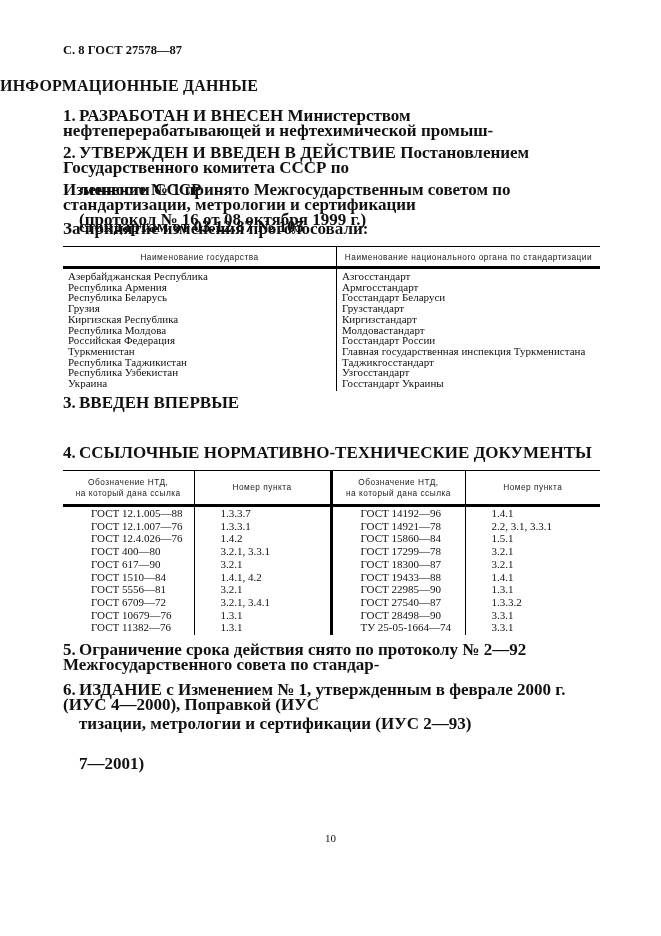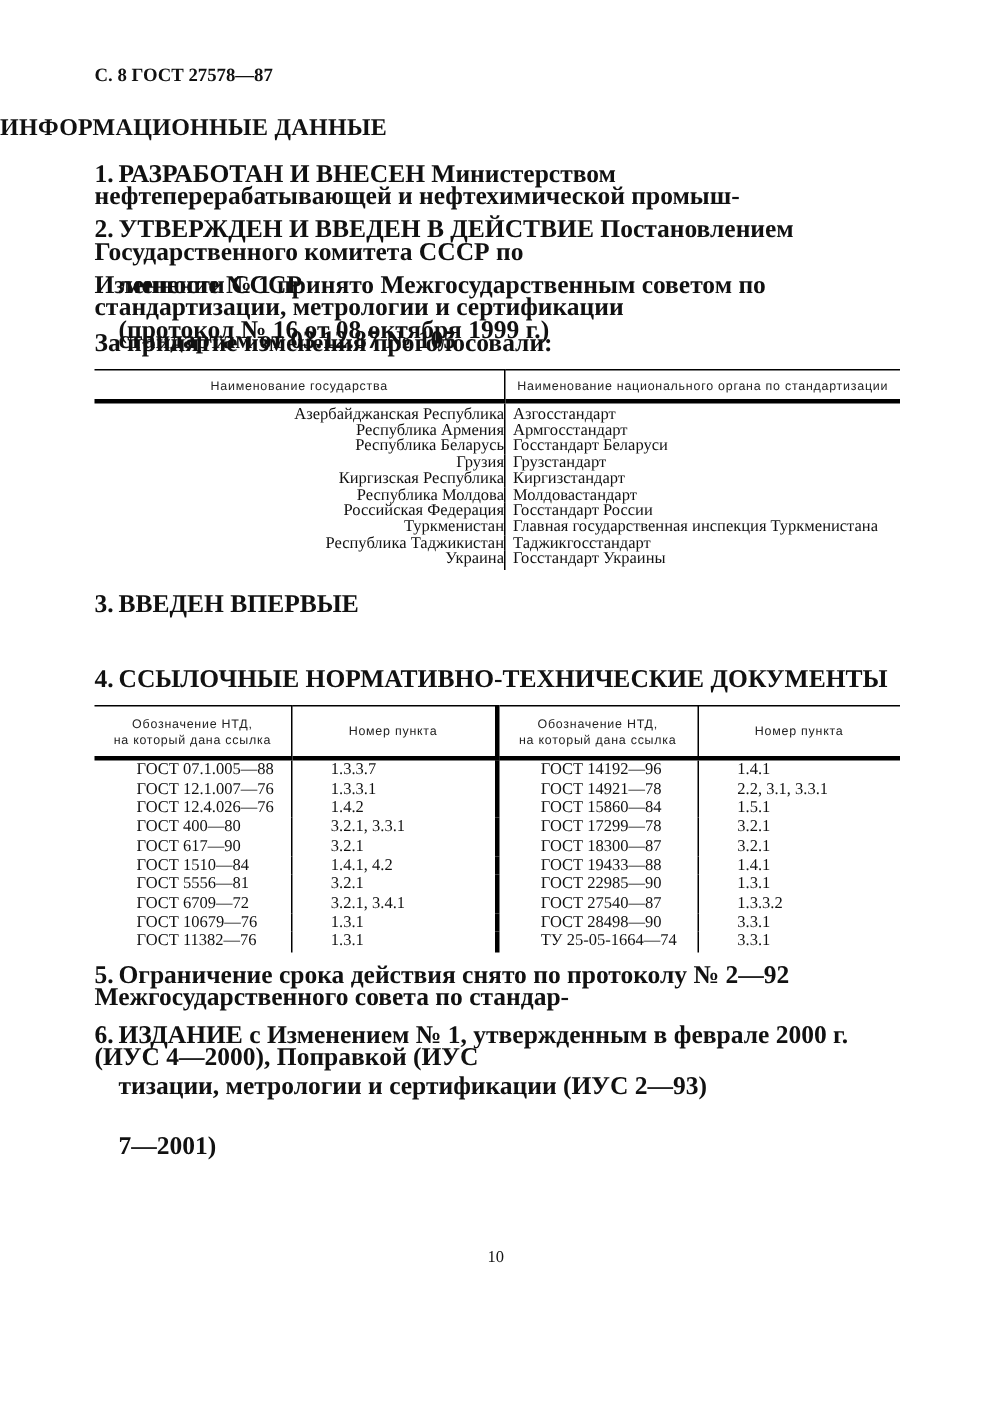--- a/index.html
+++ b/index.html
@@ -11,21 +11,21 @@
   .para { left: 63px; width: 540px; font-size: 17px; font-weight: bold; line-height: 15px; }
   .para .num { display: inline-block; width: 16px; }
   .para .cont { padding-left: 16px; display: block; margin-top: 44px; }
   .para .hang { display: block; padding-left: 16px; }
   .sans { font-family: "Liberation Sans", "DejaVu Sans", sans-serif; }
 
   table { border-collapse: collapse; position: absolute; }
   .t1 { left: 63px; top: 246px; width: 537px; font-size: 11px; }
   .t1 th { font-weight: normal; font-size: 8.3px; letter-spacing: 0.5px; color: #222; height: 19px; padding: 0 4px; border-bottom: 3px solid #000; border-top: 1px solid #000; }
   .t1 td { padding: 0 0 0 5px; line-height: 10.7px; vertical-align: top; font-size: 11px; }
-  .t1 .c1 { width: 265px; border-right: 1px solid #000; text-align: right; }
+  .t1 .c1 { width: 265px; border-right: 1px solid #000; }
   .t1 th.c1 { text-align: center; }
   .t1 th.c2 { text-align: center; }
   .t1 tr.last td { padding-bottom: 2px; }
 
   .t2 { left: 63px; top: 470px; width: 537px; font-size: 11px; }
   .t2 th { font-weight: normal; font-size: 8.3px; letter-spacing: 0.5px; color: #222; height: 35px; line-height: 11px; text-align: center; border-top: 1px solid #000; border-bottom: 3px solid #000; padding: 0 3px; }
   .t2 td { line-height: 10.7px; vertical-align: top; font-size: 11px; }
   .t2 .a { width: 131px; border-right: 1px solid #000; padding-left: 28px; box-sizing: border-box; }
   .t2 .bcol { width: 137px; border-right: 3px solid #000; padding-left: 26px; box-sizing: border-box; }
   .t2 .c { width: 134px; border-right: 1px solid #000; padding-left: 28px; box-sizing: border-box; }
@@ -96,20 +96,24 @@
         <td>Госстандарт России</td>
       </tr>
     <tr>
         <td class="c1">Туркменистан</td>
         <td>Главная государственная инспекция Туркменистана</td>
       </tr>
     <tr>
         <td class="c1">Республика Таджикистан</td>
         <td>Таджикгосстандарт</td>
       </tr>
+    <tr>
+        <td class="c1">Республика Узбекистан</td>
+        <td>Узгосстандарт</td>
+      </tr>
     <tr class="last">
         <td class="c1">Украина</td>
         <td>Госстандарт Украины</td>
       </tr>
   </tbody>
 </table>
 
 <div class="abs para" style="top:395px">
   <span class="num">3.</span><span>ВВЕДЕН ВПЕРВЫЕ</span>
 </div>
@@ -122,21 +126,21 @@
   <thead>
     <tr>
       <th class="a sans"><span>Обозначение НТД,</span><br><span>на который дана ссылка</span></th>
       <th class="bcol sans">Номер пункта</th>
       <th class="c sans"><span>Обозначение НТД,</span><br><span>на который дана ссылка</span></th>
       <th class="d sans">Номер пункта</th>
     </tr>
   </thead>
   <tbody>
     <tr class="first">
-        <td class="a">ГОСТ 07.1.005—88</td>
+        <td class="a">ГОСТ 12.1.005—88</td>
         <td class="bcol">1.3.3.7</td>
         <td class="c">ГОСТ 14192—96</td>
         <td class="d">1.4.1</td>
       </tr>
     <tr>
         <td class="a">ГОСТ 12.1.007—76</td>
         <td class="bcol">1.3.3.1</td>
         <td class="c">ГОСТ 14921—78</td>
         <td class="d">2.2, 3.1, 3.3.1</td>
       </tr>

